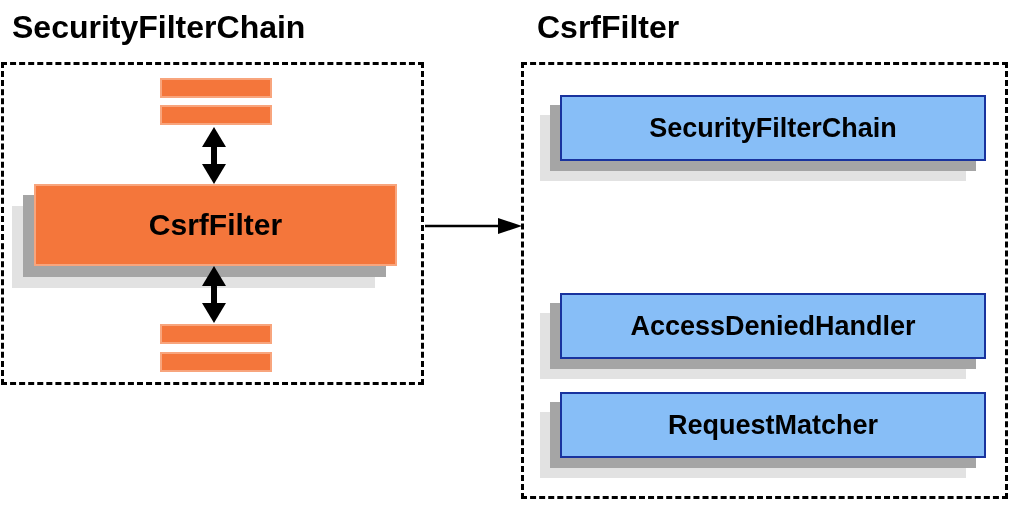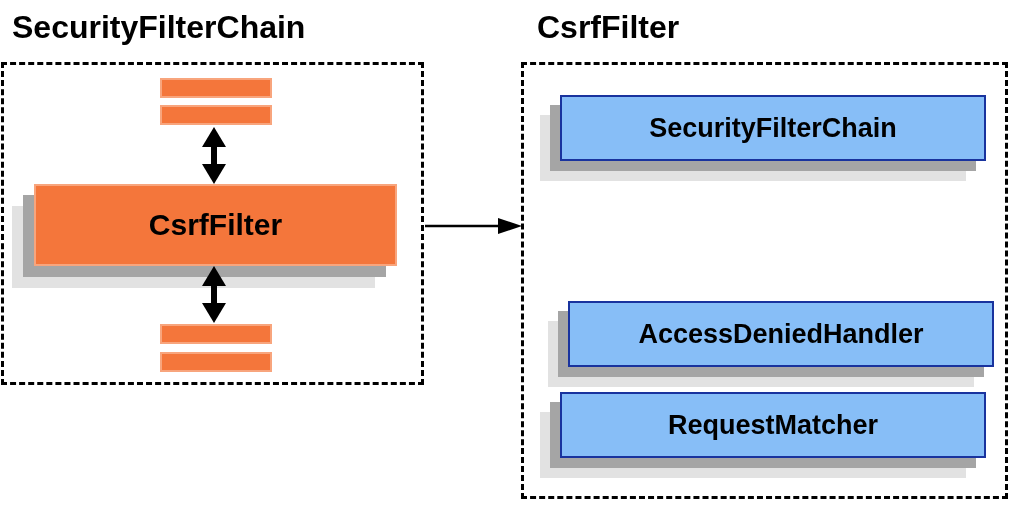--- a/index.html
+++ b/index.html
@@ -63,21 +63,21 @@
     left:560px;width:426px;height:66px;
     background:var(--blue-fill);
     border:2px solid var(--blue-border);
     box-sizing:border-box;
     box-shadow:-10px 10px 0 var(--shadow-dark), -20px 20px 0 var(--shadow-light);
     display:flex;align-items:center;justify-content:center;
     font-size:27px;font-weight:bold;color:#000;
   }
   .comp-0{top:95px;}
   .comp-1{top:194px;}
-  .comp-2{top:301px;margin-left:8px;}
+  .comp-2{top:293px;}
   .comp-3{top:392px;}
   .arrow-svg{position:absolute;color:var(--arrow-black);}
   .v-arrow-1{left:201px;top:127px;}
   .v-arrow-2{left:201px;top:266px;}
   .h-arrow{left:425px;top:216px;}
 </style>
 </head>
 <body>
 
 <div class="canvas">

